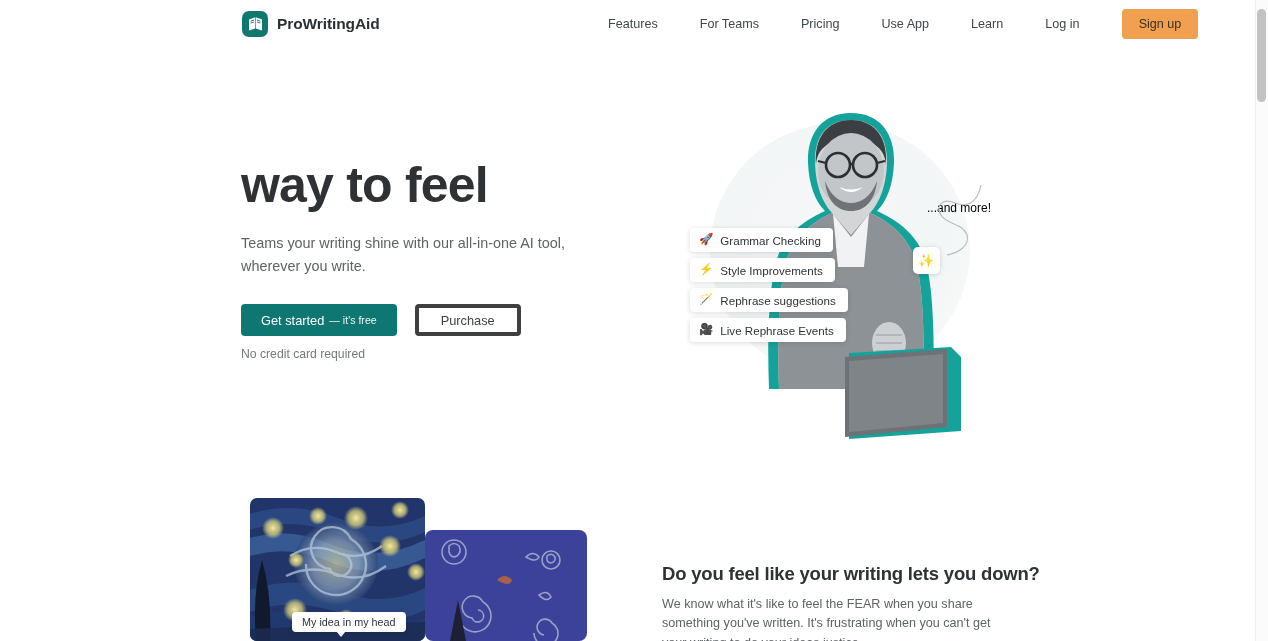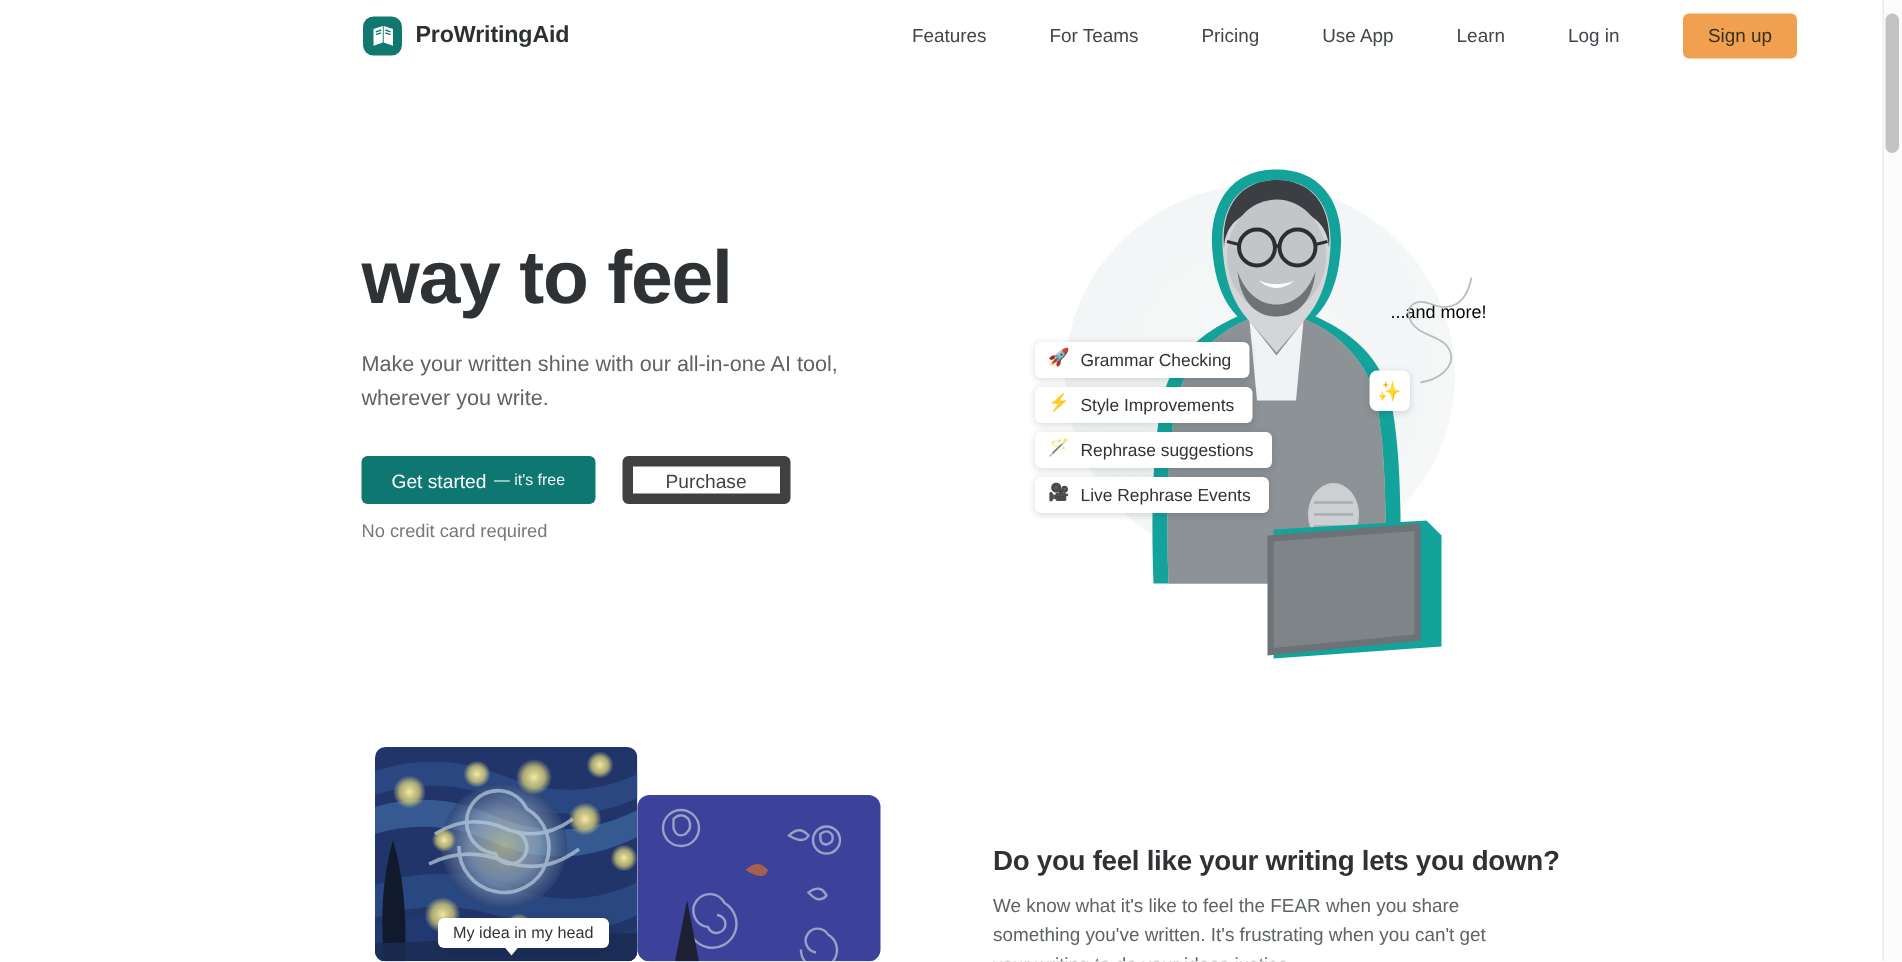--- a/index.html
+++ b/index.html
@@ -84,21 +84,21 @@
     border: none; border-radius: 4px;
     padding: 0 20px; height: 32px;
     font-size: 12.8px; cursor: pointer;
     display: flex; align-items: center; gap: 5px;
     font-family: "Liberation Sans", sans-serif;
     white-space: nowrap;
   }
   .btn-primary .sfx { font-size: 10.6px; opacity: .93; }
   .btn-outline {
     background: #ffffff; color: #3e4346;
-    border: 7px solid #404040; border-radius: 4px;
+    border: 4px solid #404040; border-radius: 4px;
     padding: 0 22px; height: 32px;
     font-size: 12.8px; cursor: pointer;
     font-family: "Liberation Sans", sans-serif;
     white-space: nowrap;
   }
   .hero-note {
     position: absolute; left: 241px; top: 347px;
     font-size: 12.2px; color: #75797c;
   }
 
@@ -242,21 +242,21 @@
       <a class="nav-link">Log in</a>
       <button class="nav-signup">Sign up</button>
     </div>
   </div>
 
   <h1 class="hero-title">
     <br>
     <span>way to feel</span>
   </h1>
 
-  <p class="hero-sub">Make your written shine with our all-in-one AI tool, wherever you write.</p>
+  <p class="hero-sub">Teams your writing shine with our all-in-one AI tool, wherever you write.</p>
 
   <div class="hero-actions">
     <button class="btn-primary">
       <span>Get started</span>
       <span class="sfx">— it's free</span>
     </button>
     <button class="btn-outline">Purchase</button>
   </div>
 
   <div class="hero-note">No credit card required</div>

